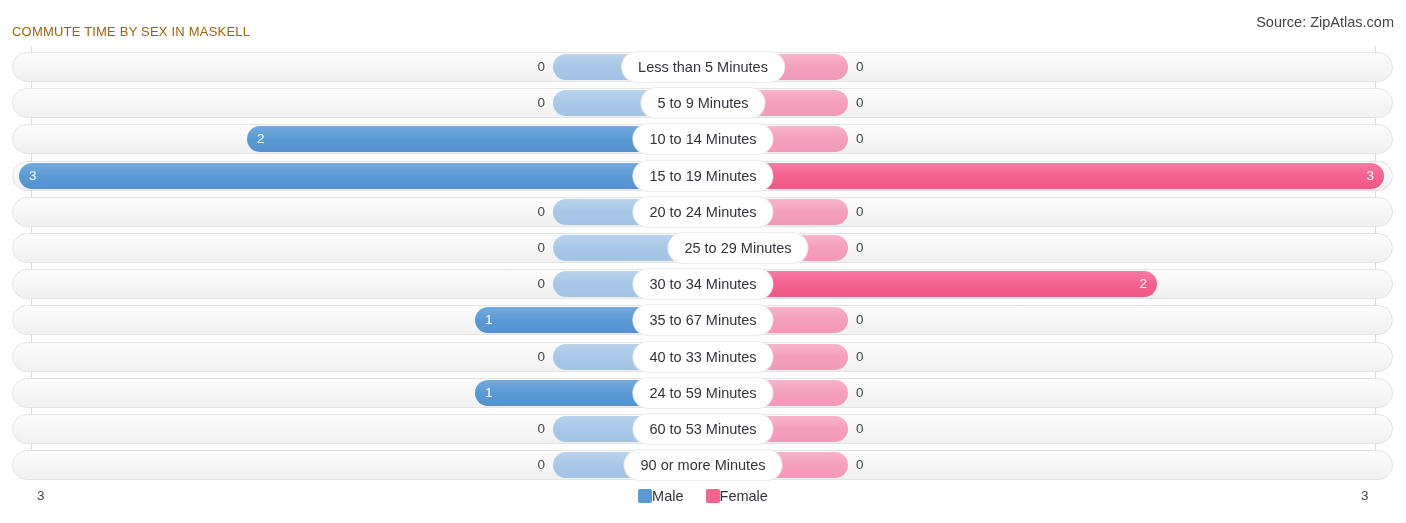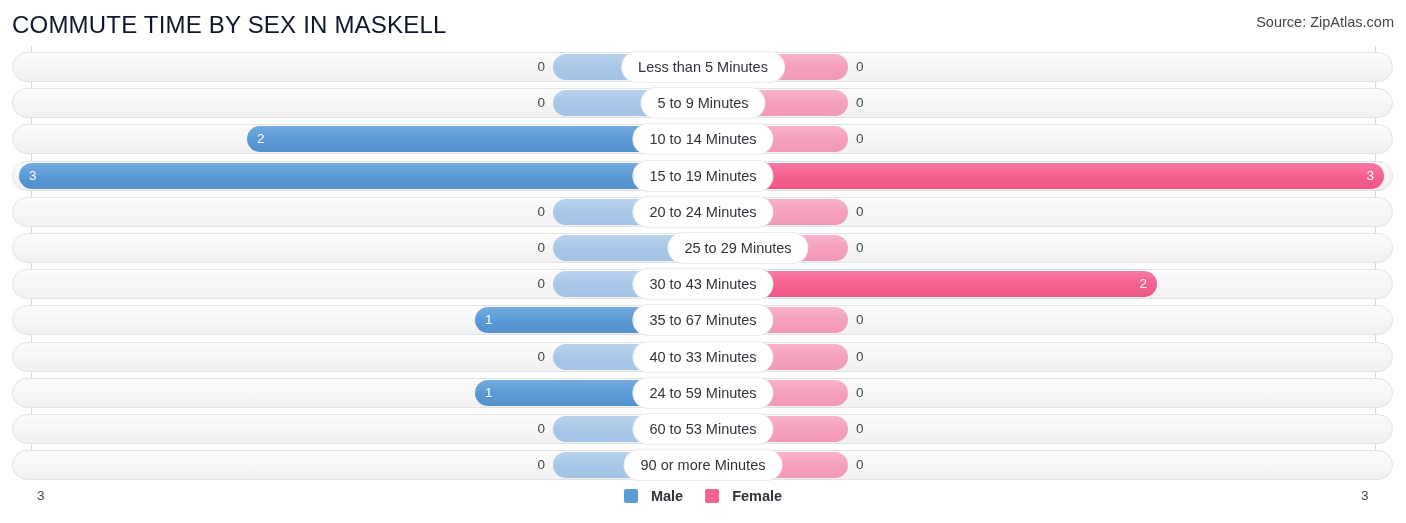--- a/index.html
+++ b/index.html
@@ -9,22 +9,22 @@
     font-family:"Liberation Sans",sans-serif;
     -webkit-font-smoothing:antialiased;
     overflow:hidden;
     position:relative;
   }
   .chart-root{position:relative;width:1406px;height:523px;}
 
   
   .hdr{position:absolute;left:0;top:0;width:1406px;height:46px;}
   .title{
-    position:absolute;left:12px;top:11px;
-    font-size:24px;color:#0f172a;letter-spacing:.2px;
+    position:absolute;left:12px;top:24px;
+    font-size:13px;color:#a16207;letter-spacing:.2px;
     white-space:nowrap;
   }
   .source{
     position:absolute;right:12px;top:14px;
     font-size:14.5px;color:#44444c;
     white-space:nowrap;
   }
 
   
   .plot{position:absolute;left:0;top:46px;width:1406px;height:434px;}
@@ -94,21 +94,21 @@
   }
 
   
   .footer{position:absolute;left:0;top:480px;width:1406px;height:43px;}
   .axmin{position:absolute;left:37px;top:8px;font-size:13.5px;color:#46464e;}
   .axmax{position:absolute;left:1361px;top:8px;font-size:13.5px;color:#46464e;}
   .legend{
     position:absolute;left:0;right:0;top:8px;
     display:flex;justify-content:center;align-items:center;gap:22px;
   }
-  .lg-item{display:flex;align-items:center;gap:13px;font-weight:bold;}
+  .lg-item{display:flex;align-items:center;gap:0;}
   .lg-sw{width:14px;height:14px;border-radius:2px;display:inline-block;}
   .lg-male{background:#5b9bd5;}
   .lg-female{background:#f4628f;}
   .lg-tx{font-size:14.5px;color:#33333b;}
 </style>
 </head>
 <body>
 
 <div class="chart-root">
 
@@ -171,21 +171,21 @@
         <div class="out-val out-right" style="left: 844px;">0</div>
         <div class="catpill" style="left: 726px; text-align: center;">25 to 29 Minutes</div>
       </div>
       <div class="row" style="top: 223.2px;">
         <div class="track"></div>
         <div class="bar bar-male zero" style="left: 541px; width: 150px;"></div>
         <div class="out-val out-left" style="right: 848px;">0</div>
         <div class="bar bar-female" style="left: 691px; width: 454px;">
           <span class="bar-val">2</span>
         </div>
-        <div class="catpill" style="left: 691px;">30 to 43 Minutes</div>
+        <div class="catpill" style="left: 691px;">30 to 34 Minutes</div>
       </div>
       <div class="row" style="top: 259.4px;">
         <div class="track"></div>
         <div class="bar bar-male" style="left: 463px; width: 228px;">
           <span class="bar-val">1</span>
         </div>
         <div class="bar bar-female zero" style="left: 691px; width: 145px;"></div>
         <div class="out-val out-right" style="left: 844px;">0</div>
         <div class="catpill" style="left: 691px;">35 to 67 Minutes</div>
       </div>

